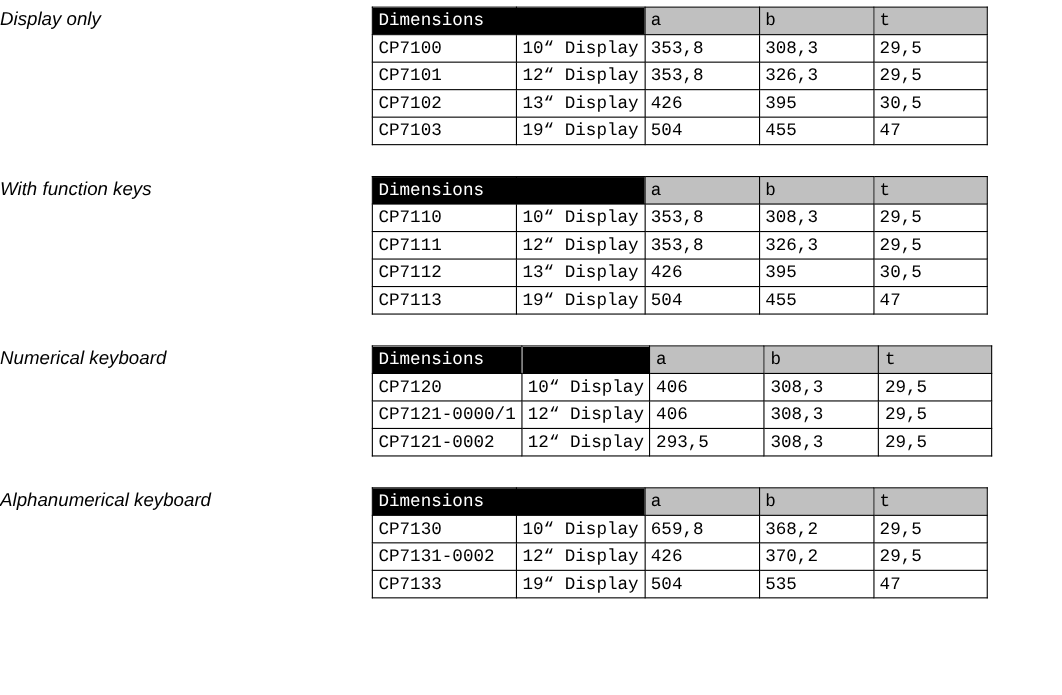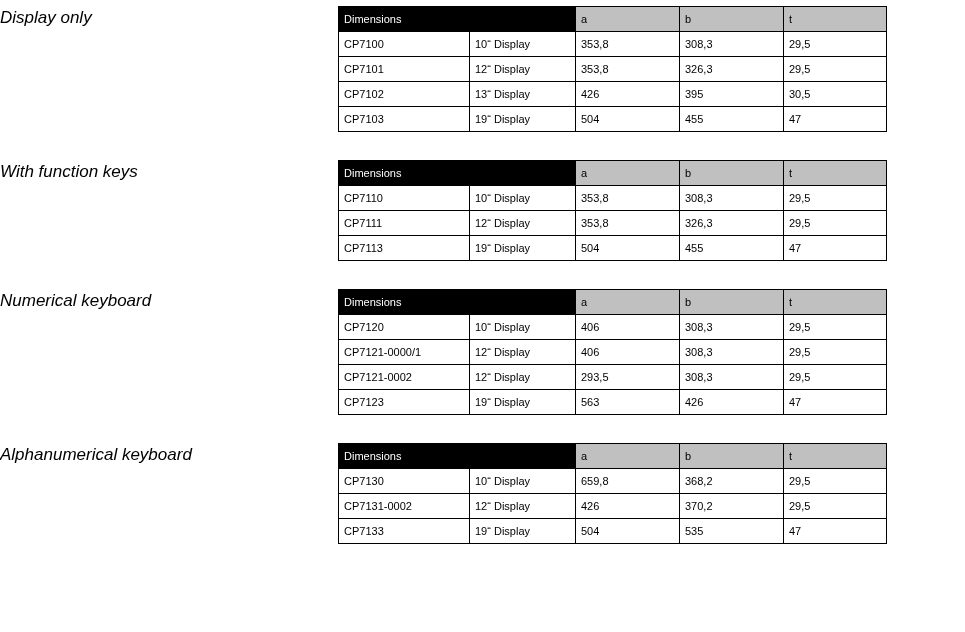--- a/index.html
+++ b/index.html
@@ -38,22 +38,23 @@
     padding-top: 2px;
     color: #000;
     white-space: nowrap;
   }
   .table-wrap {
     flex: 0 0 auto;
   }
   table.dim {
     border-collapse: collapse;
     table-layout: fixed;
-    font-size: 11px;
+    font-size: 16px;
     border: 1px solid #000;
+    font-family: Liberation Mono, monospace;
   }
   table.dim col.c0 { width: 131px; }
   table.dim col.c1 { width: 106px; }
   table.dim col.c2 { width: 104px; }
   table.dim col.c3 { width: 104px; }
   table.dim col.c4 { width: 103px; }
 
   table.dim th, table.dim td {
     border: 1px solid #000;
     padding: 2px 5px;
@@ -165,20 +166,27 @@
             <td>29,5</td>
           </tr>
           <tr>
             <td>CP7111</td>
             <td>12“ Display</td>
             <td>353,8</td>
             <td>326,3</td>
             <td>29,5</td>
           </tr>
           <tr>
+            <td>CP7112</td>
+            <td>13“ Display</td>
+            <td>426</td>
+            <td>395</td>
+            <td>30,5</td>
+          </tr>
+          <tr>
             <td>CP7113</td>
             <td>19“ Display</td>
             <td>504</td>
             <td>455</td>
             <td>47</td>
           </tr>
         </tbody>
       </table>
     </div>
   </div>
@@ -218,27 +226,20 @@
             <td>308,3</td>
             <td>29,5</td>
           </tr>
           <tr>
             <td>CP7121-0002</td>
             <td>12“ Display</td>
             <td>293,5</td>
             <td>308,3</td>
             <td>29,5</td>
           </tr>
-          <tr>
-            <td>CP7123</td>
-            <td>19“ Display</td>
-            <td>563</td>
-            <td>426</td>
-            <td>47</td>
-          </tr>
         </tbody>
       </table>
     </div>
   </div>
 
   <div class="block">
     <div class="block-label">Alphanumerical keyboard</div>
     <div class="table-wrap">
       <table class="dim">
         <colgroup>

